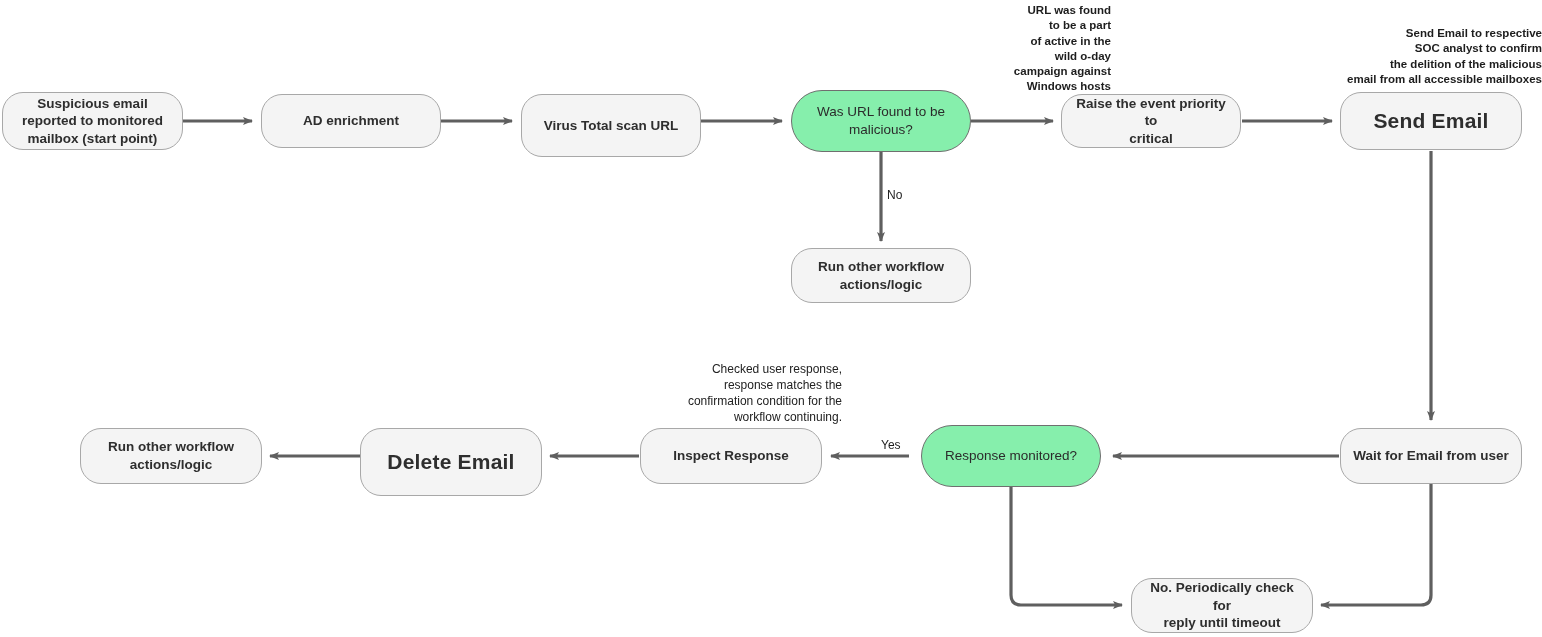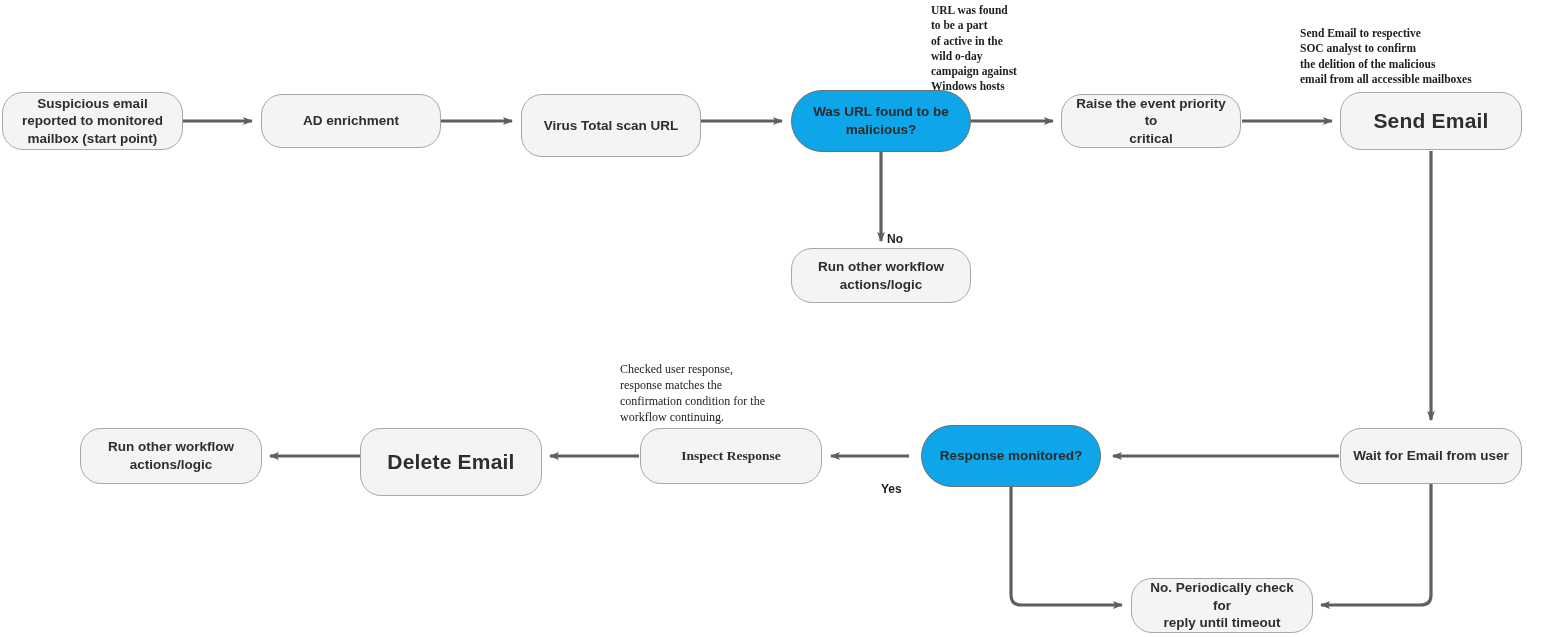--- a/index.html
+++ b/index.html
@@ -37,58 +37,56 @@
     border: 1.6px solid #a8a8a8;
     border-radius: 21px;
     color: #2e2e2e;
     font-size: 13.5px;
     font-weight: bold;
     line-height: 1.3;
     padding: 4px 8px;
     z-index: 2;
   }
   .node.decision {
-    background: #0ea5e9;
+    background: #86efac;
     border: 1.8px solid #6f6f6f;
     border-radius: 40px;
     color: #2b2b2b;
-    font-weight: bold;
+    font-weight: normal;
   }
   .node.big {
     font-size: 21px;
     font-weight: bold;
     letter-spacing: 0.2px;
   }
   .node.plain {
     font-weight: bold;
   }
   .note {
     position: absolute;
-    text-align: left;
+    text-align: right;
     font-size: 11.5px;
     font-weight: bold;
     color: #1d1d1d;
     line-height: 1.33;
     z-index: 3;
     white-space: pre-line;
-    font-family: Liberation Serif, serif;
   }
   .note.light {
     font-weight: normal;
     color: #222;
     font-size: 12px;
   }
   .edge-label {
     position: absolute;
     font-size: 12px;
     color: #1d1d1d;
-    font-weight: bold;
+    font-weight: normal;
     z-index: 3;
     background: transparent;
-    margin-top: 44px;
   }
 </style>
 </head>
 <body>
 
 <div id="canvas">
 
   <svg id="edges" viewBox="0 0 1542 637" width="1542" height="637">
     <defs>
       <marker id="arrow" markerWidth="10" markerHeight="8" refX="9" refY="4" orient="auto" markerUnits="userSpaceOnUse">
@@ -137,21 +135,21 @@
 
   <div class="node big" style="left: 1340px; top: 92px; width: 182px; height: 58px; white-space: pre-line;">Send Email</div>
 
   <div class="node plain" style="left: 791px; top: 248px; width: 180px; height: 55px; white-space: pre-line;">Run other workflow
 actions/logic</div>
 
   <div class="node plain" style="left: 1340px; top: 428px; width: 182px; height: 56px; white-space: pre-line;">Wait for Email from user</div>
 
   <div class="node decision" style="left: 921px; top: 425px; width: 180px; height: 62px; white-space: pre-line;">Response monitored?</div>
 
-  <div class="node plain" style="left: 640px; top: 428px; width: 182px; height: 56px; white-space: pre-line; font-family: Liberation Serif, serif;">Inspect Response</div>
+  <div class="node plain" style="left: 640px; top: 428px; width: 182px; height: 56px; white-space: pre-line;">Inspect Response</div>
 
   <div class="node big" style="left: 360px; top: 428px; width: 182px; height: 68px; white-space: pre-line;">Delete Email</div>
 
   <div class="node plain" style="left: 80px; top: 428px; width: 182px; height: 56px; white-space: pre-line;">Run other workflow
 actions/logic</div>
 
   <div class="node plain" style="left: 1131px; top: 578px; width: 182px; height: 55px; white-space: pre-line;">No. Periodically check for
 reply until timeout</div>
 
   <div class="note" style="left: 931px; top: 3px; width: 180px; white-space: pre-line;">URL was found

